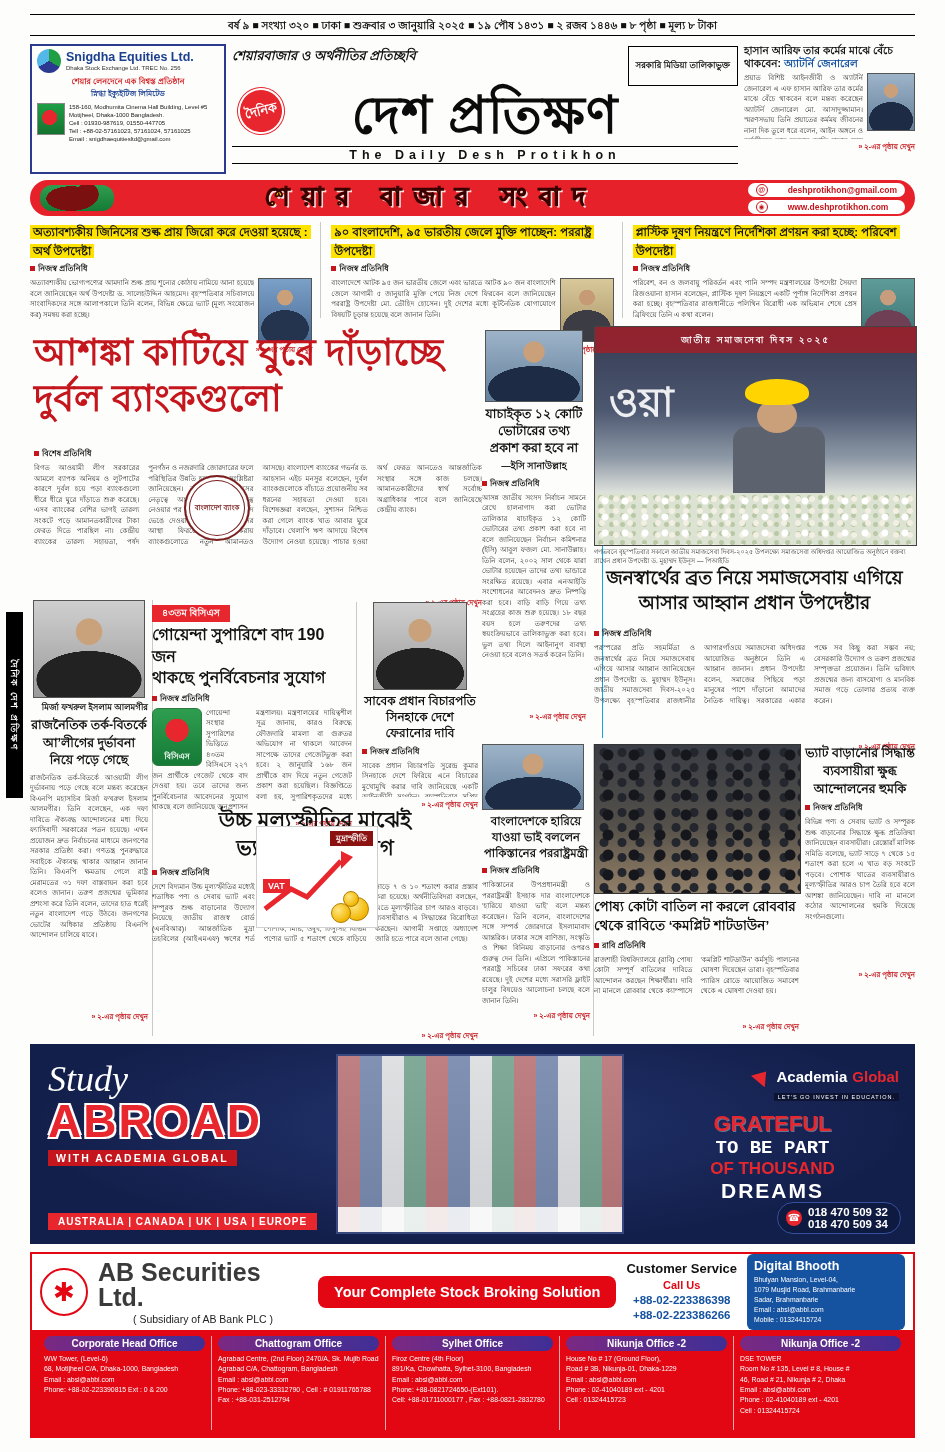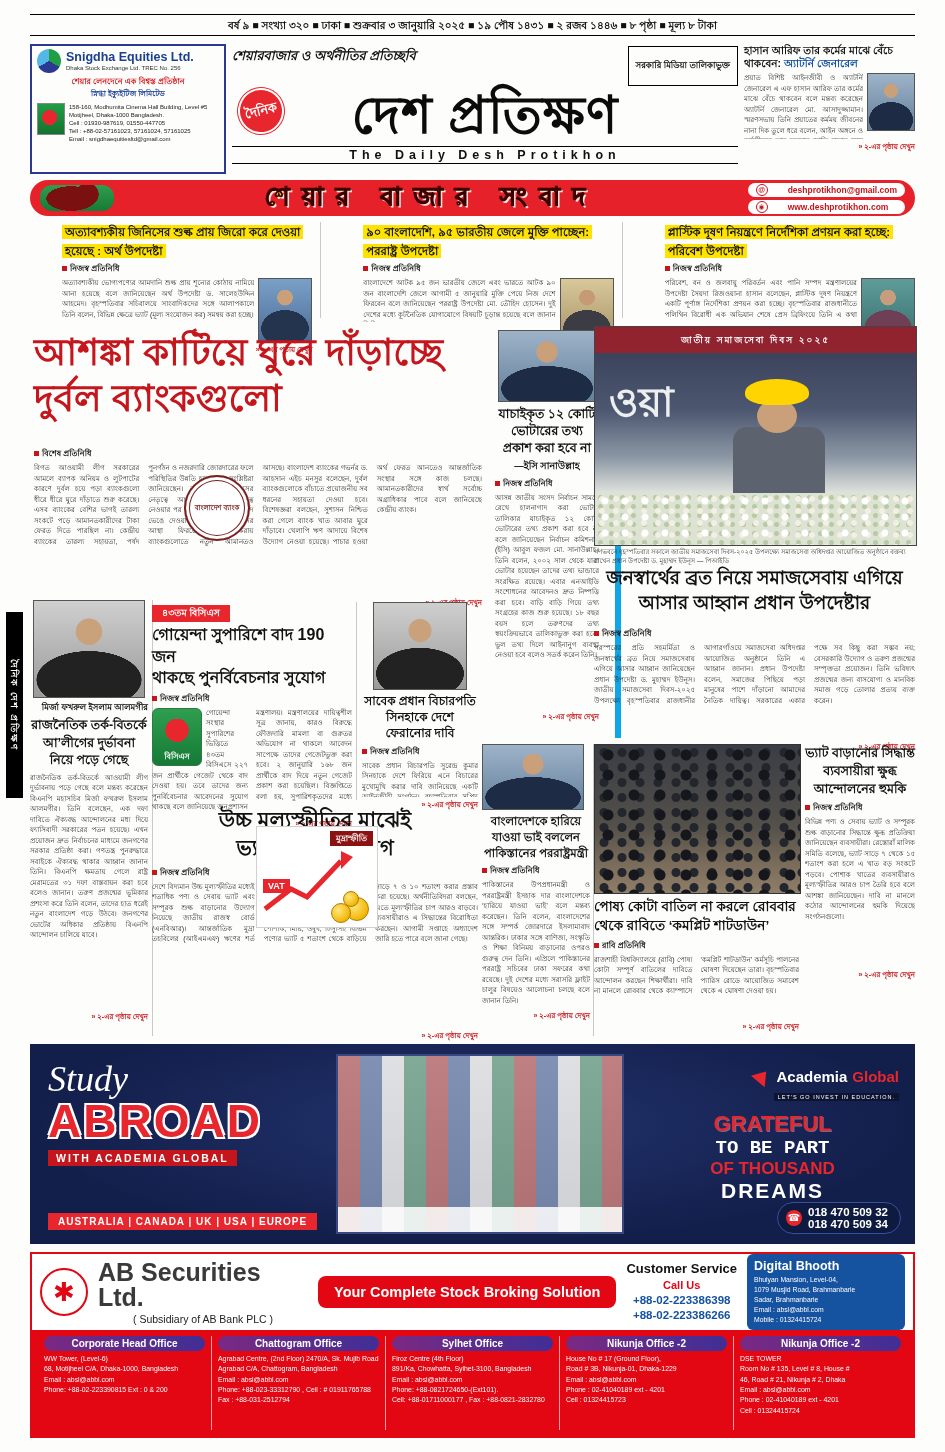--- a/index.html
+++ b/index.html
@@ -72,36 +72,36 @@
   .banner-title{flex:1;text-align:center;font-size:25px;font-weight:900;color:#ffdf00;letter-spacing:12px;
                 -webkit-text-stroke:1px #3a0000;text-shadow:2px 2px 0 rgba(255,255,255,.85);}
   .banner-pills{display:flex;flex-direction:column;gap:3px;flex:0 0 auto;}
   .pill{background:#fff;color:#c4161c;font-size:8.5px;font-weight:700;border-radius:9px;padding:1px 8px;
         display:flex;align-items:center;gap:20px;}
   .pill .ic{width:10px;height:10px;border-radius:50%;border:1px solid #c4161c;font-size:7px;line-height:10px;
             text-align:center;flex:0 0 auto;}
 
   
   .briefs{left:30px;top:222px;right:30px;height:96px;display:flex;gap:10px;}
-  .brief{flex:1;min-width:0;border-right:1px solid #c9c9c9;padding-right:8px;margin-left:32px;}
+  .brief{flex:1;min-width:0;border-right:1px solid #c9c9c9;padding-right:8px;}
   .brief:last-child{border-right:none;padding-right:0;}
   .bh{display:inline;background:#ffe300;font-size:11.5px;font-weight:800;line-height:1.45;padding:1px 3px;
       -webkit-box-decoration-break:clone;box-decoration-break:clone;}
   .brief-row{display:flex;gap:4px;}
   .brief-photo{width:52px;height:62px;flex:0 0 auto;}
 
   
   .lead-hl{left:34px;top:330px;width:448px;font-size:37px;font-weight:900;line-height:1.25;color:#c4161c;}
   .lead-body{left:34px;top:444px;width:448px;height:154px;}
   .lead-cols{column-count:4;column-gap:9px;height:132px;}
   .seal{position:absolute;left:150px;top:12px;width:66px;height:66px;border-radius:50%;background:#fff;
         border:2.5px solid #7a1f1f;box-shadow:inset 0 0 0 3px #fff,inset 0 0 0 4px #7a1f1f;
         display:flex;align-items:center;justify-content:center;text-align:center;
         font-size:7px;font-weight:800;color:#7a1f1f;padding:4px;box-sizing:border-box;}
-  .voter{left:495px;top:330px;width:104px;height:408px;border-right:6px solid #0ea5e9;padding-right:16px;}
+  .voter{left:482px;top:330px;width:104px;height:408px;border-right:1px solid #0ea5e9;padding-right:16px;}
   .voter-photo{width:96px;height:70px;margin:0 auto;}
   .voter-hl{font-size:12.5px;font-weight:800;line-height:1.35;text-align:center;margin-top:4px;}
   .voter-sp{font-size:9.5px;font-weight:800;text-align:center;margin:2px 0;}
   .main-photo{left:594px;top:326px;width:321px;height:218px;border:1px solid #444;overflow:hidden;
               background:linear-gradient(180deg,#343b52 0%,#4c5770 38%,#8d98a6 60%,#dfe2dc 76%,#f3f3ee 100%);}
   .bd-band{position:absolute;left:0;top:0;right:0;height:26px;background:rgba(160,30,40,.85);color:#fff;
            font-size:9px;font-weight:700;display:flex;align-items:center;justify-content:center;letter-spacing:2px;}
   .bd-word{position:absolute;left:14px;top:44px;color:#fff;font-size:40px;font-weight:900;opacity:.9;}
   .pm-cap{position:absolute;left:150px;top:52px;width:64px;height:26px;border-radius:50% 50% 40% 40%;background:#ffd400;}
   .pm-face{position:absolute;left:162px;top:72px;width:40px;height:34px;border-radius:50%;background:#caa07a;}

